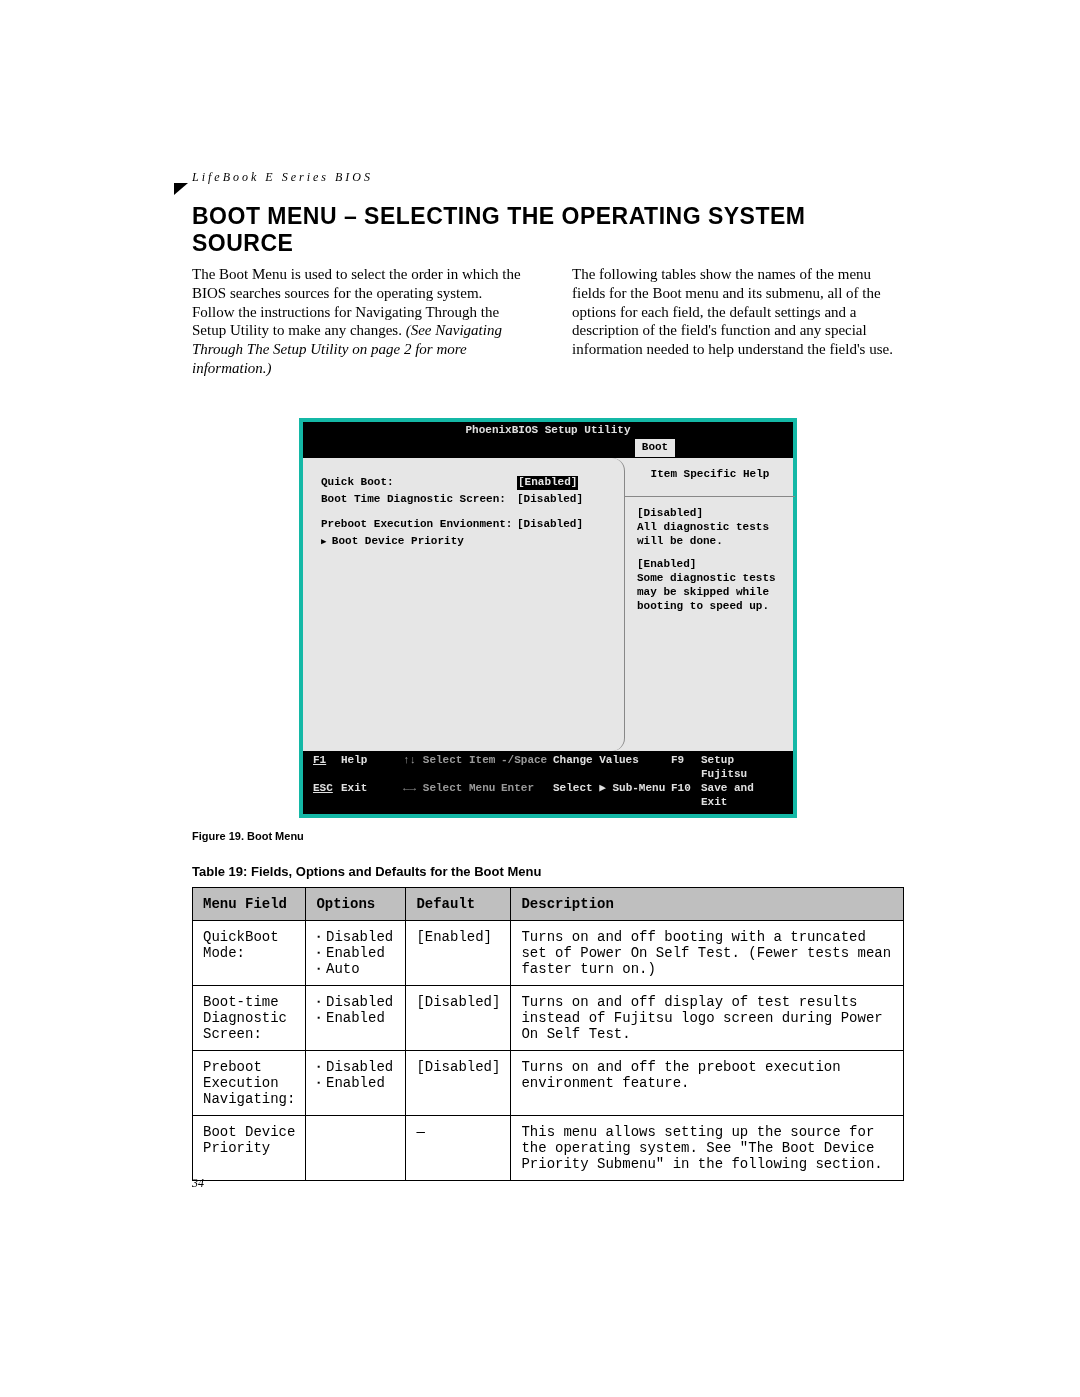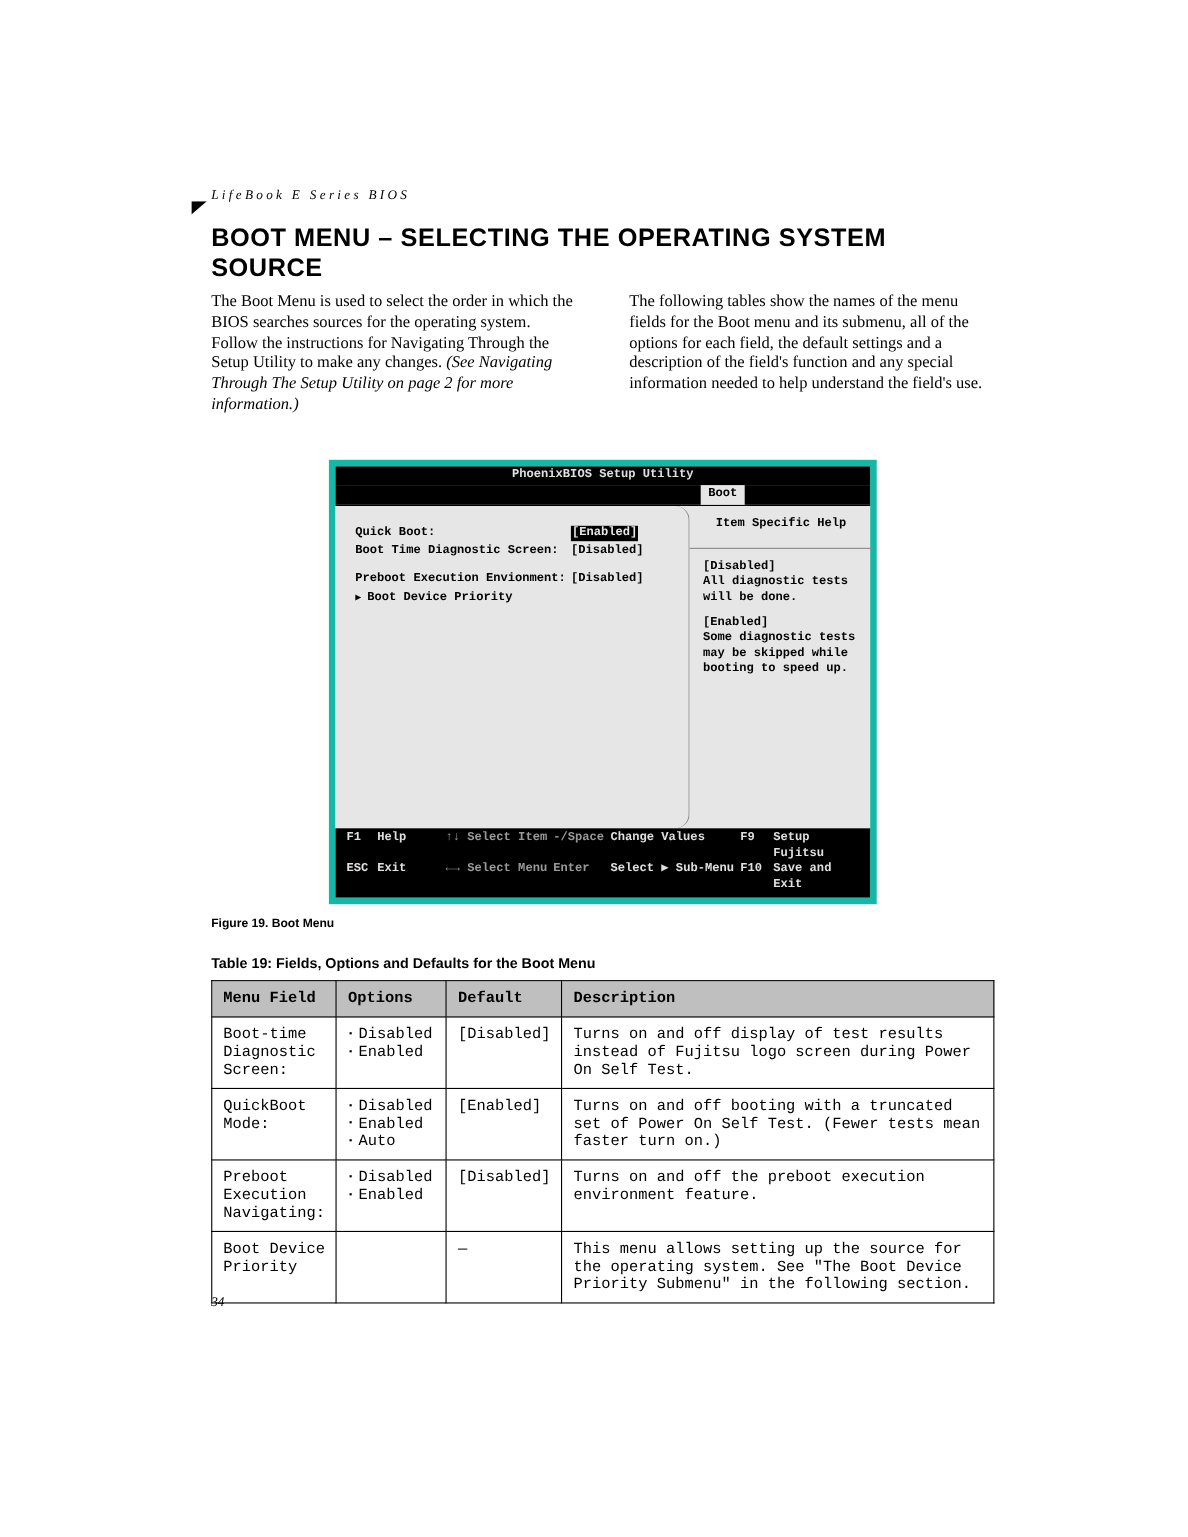--- a/index.html
+++ b/index.html
@@ -42,21 +42,21 @@
   .two-col .col {
     flex: 1;
     font-size: 15px;
     line-height: 1.25;
   }
   .col .italic { font-style: italic; }
   
   .bios-box {
     width: 498px;
     margin: 40px auto 12px auto;
-    border: 6px solid #14b8a6;
+    border: 4px solid #14b8a6;
     font-family: "Courier New", monospace;
     font-size: 11px;
     line-height: 1.25;
   }
   .bios-titlebar {
     background: #000;
     color: #e0e0e0;
     text-align: center;
     font-weight: bold;
     padding: 2px 0;
@@ -115,21 +115,21 @@
   }
   .bios-submenu::before { content: "▶ "; font-size: 9px; }
   .help-para { font-weight: bold; margin-bottom: 10px; }
   .bios-footer {
     background: #000;
     color: #e0e0e0;
     padding: 3px 10px 5px 10px;
     font-weight: bold;
   }
   .bios-footer-row { display: flex; }
-  .bios-footer-row .c1 { flex: 0 0 28px; }
+  .bios-footer-row .c1 { flex: 0 0 28px; text-decoration: underline; }
   .bios-footer-row .c2 { flex: 0 0 62px; color:#e0e0e0; }
   .bios-footer-row .c3 { flex: 0 0 98px; color:#999; }
   .bios-footer-row .c4 { flex: 0 0 52px; }
   .bios-footer-row .c5 { flex: 0 0 118px; color:#e0e0e0; }
   .bios-footer-row .c6 { flex: 0 0 30px; }
   .bios-footer-row .c7 { }
   .bios-footer-row .dim { color:#999; }
   .fig-caption {
     font-family: Arial, sans-serif;
     font-weight: bold;
@@ -261,41 +261,41 @@
     <thead>
       <tr>
         <th class="col-mf">Menu Field</th>
         <th class="col-op">Options</th>
         <th class="col-def">Default</th>
         <th>Description</th>
       </tr>
     </thead>
     <tbody id="table-body">
     <tr>
-          <td>Boot-time Diagnostic Screen:</td>
-          <td class="options">
-            <ul>
-              <li>Disabled</li>
-              <li>Enabled</li>
-            </ul>
-          </td>
-          <td>[Disabled]</td>
-          <td>Turns on and off display of test results instead of Fujitsu logo screen during Power On Self Test.</td>
-        </tr>
-        <tr>
           <td>QuickBoot Mode:</td>
           <td class="options">
             <ul>
               <li>Disabled</li>
               <li>Enabled</li>
               <li>Auto</li>
             </ul>
           </td>
           <td>[Enabled]</td>
           <td>Turns on and off booting with a truncated set of Power On Self Test. (Fewer tests mean faster turn on.)</td>
+        </tr>
+        <tr>
+          <td>Boot-time Diagnostic Screen:</td>
+          <td class="options">
+            <ul>
+              <li>Disabled</li>
+              <li>Enabled</li>
+            </ul>
+          </td>
+          <td>[Disabled]</td>
+          <td>Turns on and off display of test results instead of Fujitsu logo screen during Power On Self Test.</td>
         </tr>
         <tr>
           <td>Preboot Execution Navigating:</td>
           <td class="options">
             <ul>
               <li>Disabled</li>
               <li>Enabled</li>
             </ul>
           </td>
           <td>[Disabled]</td>

